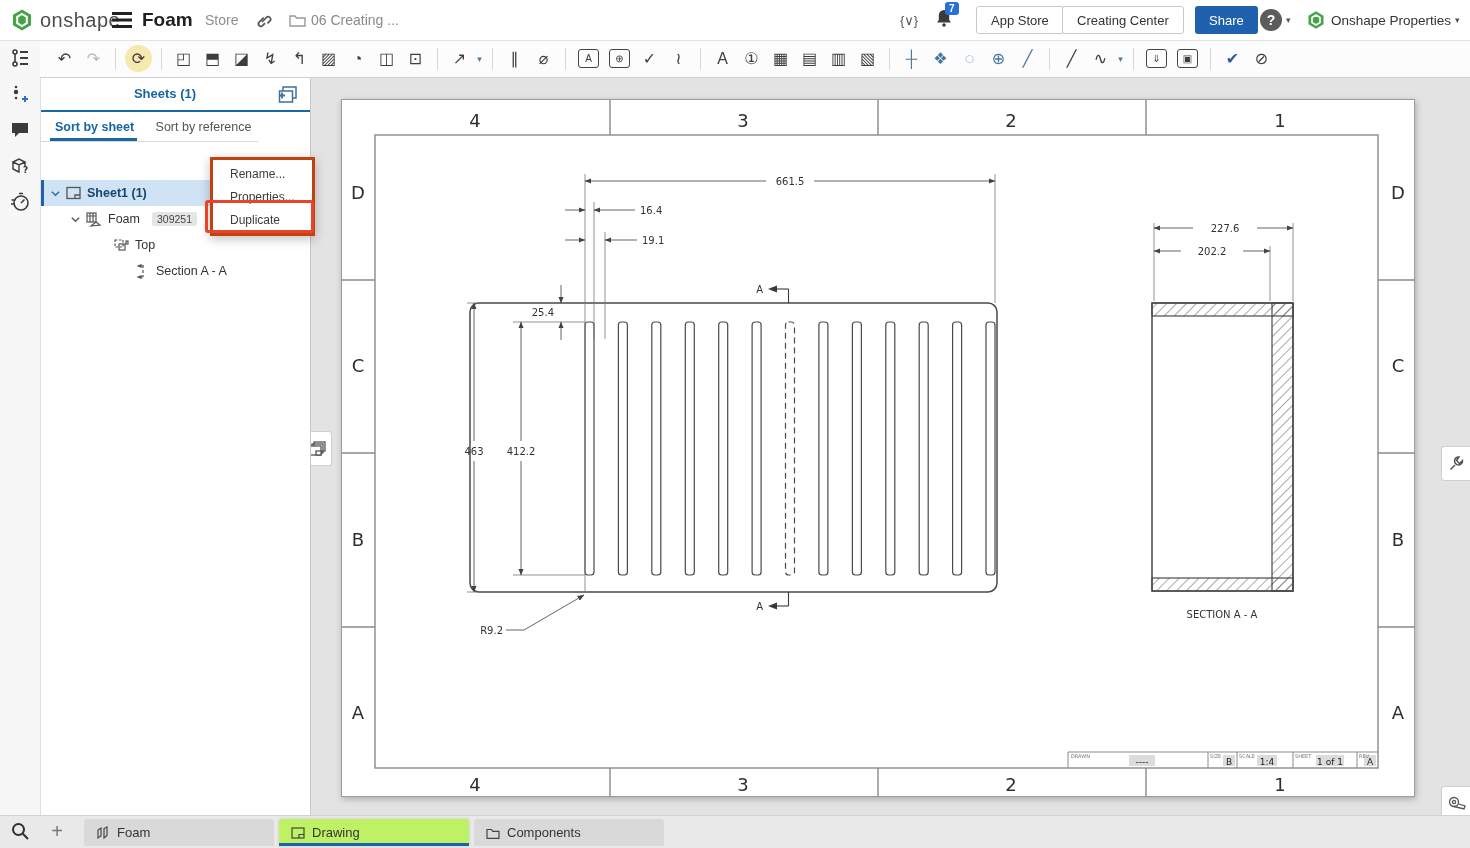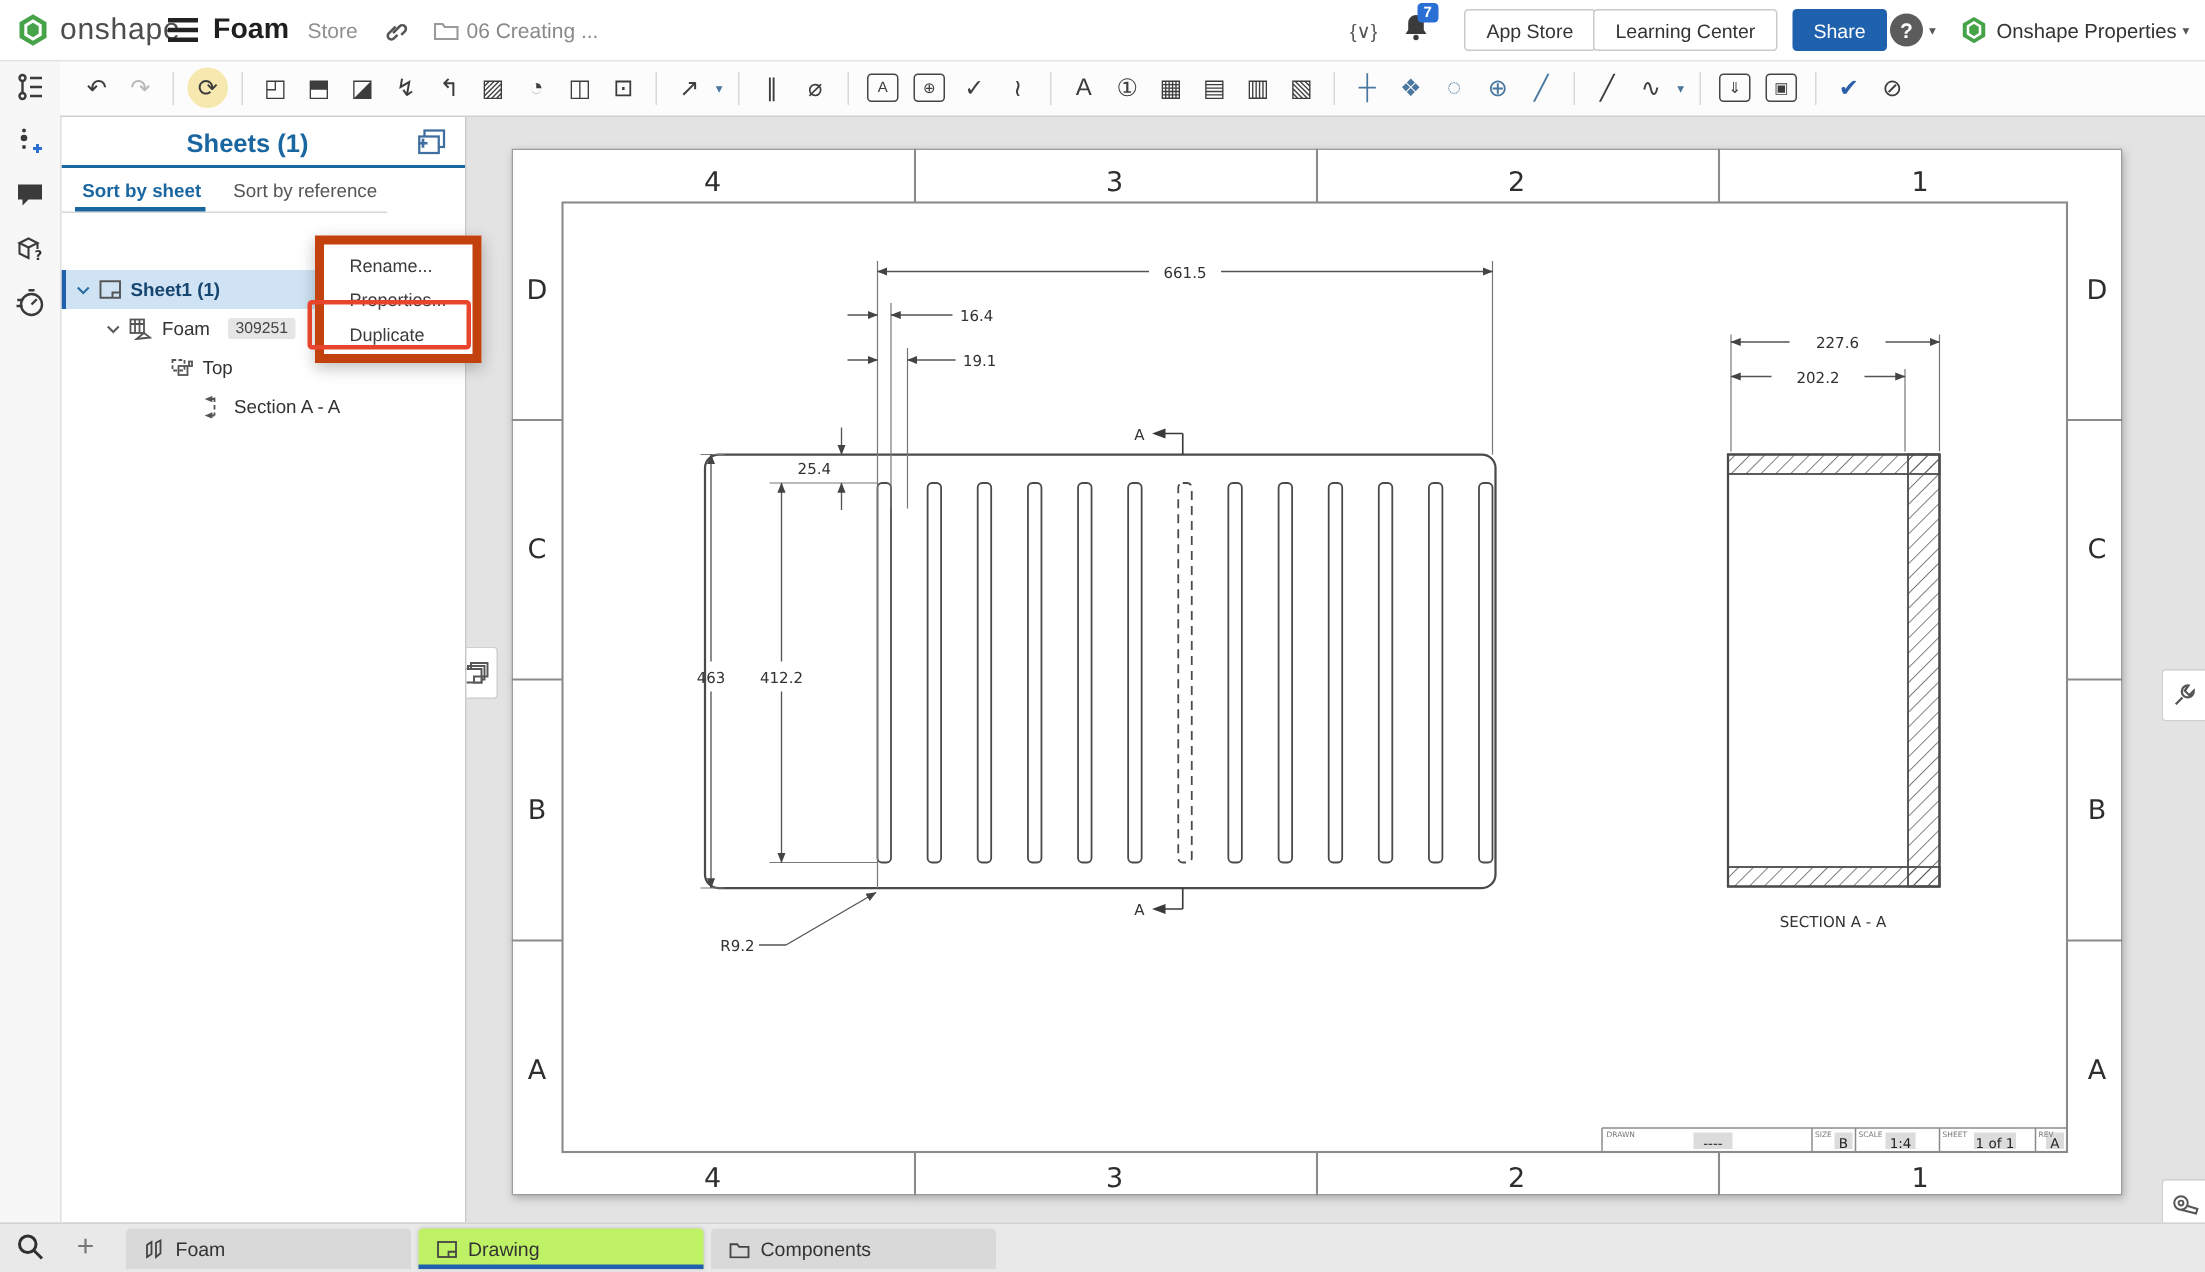--- a/index.html
+++ b/index.html
@@ -30,39 +30,39 @@
   .ticon.accent{color:#49779f;}
   .ticon.blue{color:#2b5fa8;}
   .ticon.boxed{width:19px;height:17px;border:1.5px solid #454545;border-radius:3px;font-size:10px;margin:0 5px;}
   .tcaret{font-size:9px;color:#49779f;width:11px;display:flex;align-items:center;justify-content:center;flex:none;cursor:pointer;}
   .tsep{width:1px;height:22px;background:#d8d8d8;margin:0 7px;flex:none;}
   
   #left-rail{left:0;top:40px;width:40px;height:775px;background:#f7f7f7;border-right:1px solid #e0e0e0;z-index:25;}
   .rail-btn{width:40px;height:36px;display:flex;align-items:center;justify-content:center;color:#3b3b3b;cursor:pointer;}
   
   #sidebar{left:40px;top:78px;width:270px;height:737px;background:#fff;border-right:1px solid #c8c8c8;z-index:20;}
-  #panel-title{top:8px;left:0;width:250px;text-align:center;font-size:17px;font-weight:bold;color:#1a66a0;}
+  #panel-title{top:8px;left:0;width:250px;text-align:center;font-size:13px;font-weight:bold;color:#1a66a0;}
   #add-sheet{top:8px;right:12px;color:#3f6f9f;cursor:pointer;}
   #panel-rule{top:32px;left:0;width:270px;height:2px;background:#1a66a0;}
   #panel-tabs{top:34px;left:0;width:218px;height:30px;display:flex;border-bottom:1px solid #d8d8d8;box-sizing:border-box;}
   .ptab{flex:1;display:flex;align-items:center;justify-content:center;font-size:12.5px;color:#555;cursor:pointer;position:relative;}
   .ptab.active{color:#1a66a0;font-weight:bold;}
   .ptab.active::after{content:'';position:absolute;left:10px;right:12px;bottom:0;height:3px;background:#1a66a0;}
   #tree{top:66px;left:0;width:270px;margin-top:36px;}
   .trow{height:26px;display:flex;align-items:center;font-size:12.5px;color:#333;position:relative;
     box-sizing:border-box;cursor:pointer;white-space:nowrap;}
   .trow.sel{background:#cfe3f4;font-weight:bold;color:#16456f;}
   .trow.sel::before{content:'';position:absolute;left:0;top:0;bottom:0;width:4px;background:#1f61ac;}
   .chev{color:#5c5c5c;margin-right:5px;display:flex;}
   .trow.sel .chev{color:#2e6da4;}
   .tico{margin-right:6px;display:flex;color:#49698a;}
   .tbadge{background:#e5e5e5;border-radius:2px;font-size:10.5px;font-weight:normal;color:#444;
     padding:1px 5px;margin-left:12px;max-width:40px;overflow:hidden;}
   
-  #ctx-menu{left:210px;top:157px;width:99px;background:#fff;border:6px solid #c2410c;
+  #ctx-menu{left:210px;top:157px;width:99px;background:#fff;border:3px solid #c2410c;
     box-shadow:0 3px 10px rgba(0,0,0,.25);z-index:50;padding:2px 0;}
   .mitem{height:23px;display:flex;align-items:center;padding-left:17px;font-size:12px;color:#3c3c3c;cursor:pointer;}
   #red-box{left:205px;top:200px;width:103px;height:27px;border:3px solid #e8432d;border-radius:3px;z-index:60;pointer-events:none;}
   
   #canvas{left:310px;top:78px;width:1160px;height:737px;background:#e3e3e3;z-index:1;}
   #paper{left:31px;top:21px;filter:drop-shadow(1px 2px 3px rgba(0,0,0,.25));}
   .floater{background:#fff;border:1px solid #cfcfcf;display:flex;align-items:center;justify-content:center;
     color:#555;z-index:15;cursor:pointer;}
   
   #bottom-bar{left:0;top:815px;width:1470px;height:33px;background:#e9e9e9;border-top:1px solid #d2d2d2;z-index:40;}
@@ -122,21 +122,21 @@
           <path d="M10 2 a5.2 5.2 0 0 1 5.2 5.2 V12 l1.8 2.6 H3 L4.8 12 V7.2 A5.2 5.2 0 0 1 10 2z"></path>
           <circle cx="10" cy="17" r="1.8"></circle>
         </svg>
       <span class="badge">7</span>
     </div>
   </div>
   <div class="abs" style="left:976px;top:6px;height:28px">
       <button class="tb-btn">App Store</button>
     </div>
   <div class="abs" style="left:1062px;top:6px;height:28px">
-      <button class="tb-btn">Learning Center</button>
+      <button class="tb-btn">Creating Center</button>
     </div>
   <div class="abs" style="left:1195px;top:6px;height:28px">
       <button class="tb-btn share-btn">Share</button>
     </div>
   <div class="abs" style="left:1260px">
     <span class="help-circle">?</span>
     <span class="caret-d">▾</span>
   </div>
   <div class="abs" style="left:1306px">
     <svg width="20" height="20" viewBox="0 0 24 24">

